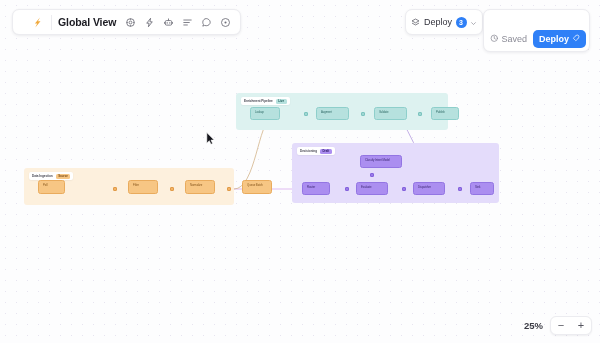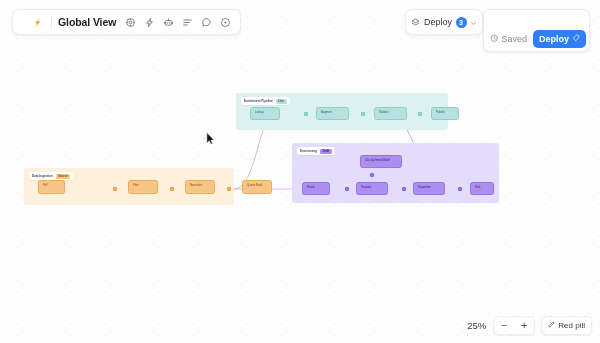--- a/index.html
+++ b/index.html
@@ -152,21 +152,21 @@
     position: absolute;
     right: 8px;
     bottom: 8px;
     display: flex;
     align-items: center;
     gap: 6px;
     z-index: 30;
   }
   #zoom-level {
     font-size: 9.5px;
-    font-weight: normal;
+    font-weight: bold;
     color: #3a3a44;
     margin-right: 1px;
   }
   .stepper {
     display: flex;
     align-items: center;
     background: #ffffff;
     border: 1px solid #ececf0;
     border-radius: 6px;
     box-shadow: 0 1px 2px rgba(20,20,40,0.06);
@@ -515,21 +515,13 @@
 
 <div id="zoombar">
   <span id="zoom-level">25%</span>
 
   <span class="stepper">
     <span class="sbtn">−</span>
     <span class="sbtn">+</span>
   </span>
 
 
-  <span class="chip">
-    <span>
-      <svg width="7" height="7" viewBox="0 0 16 16" fill="none" stroke="#55555f" stroke-width="1.6" stroke-linejoin="round">
-        <path d="M11.4 2.2 L13.8 4.6 L5.4 13.0 L2.2 13.8 L3.0 10.6 Z"></path>
-      </svg>
-    </span>
-    <span>Red pill</span>
-  </span>
 </div>
 
 </body></html>

